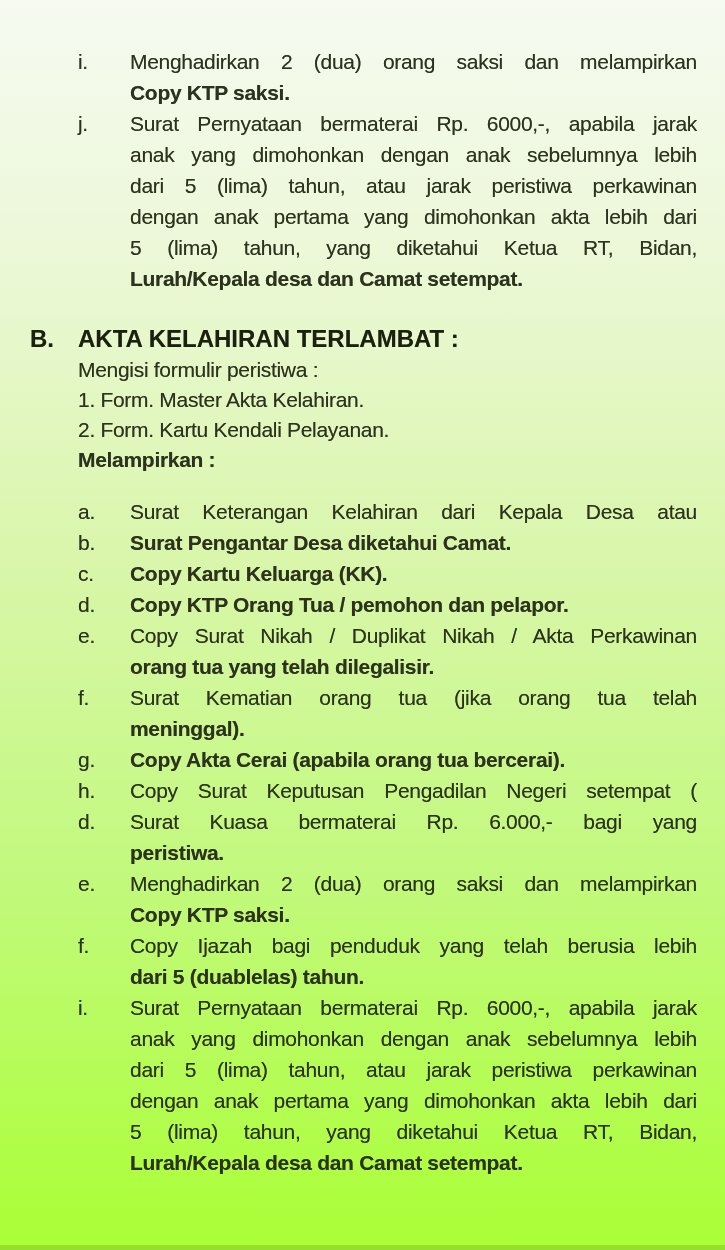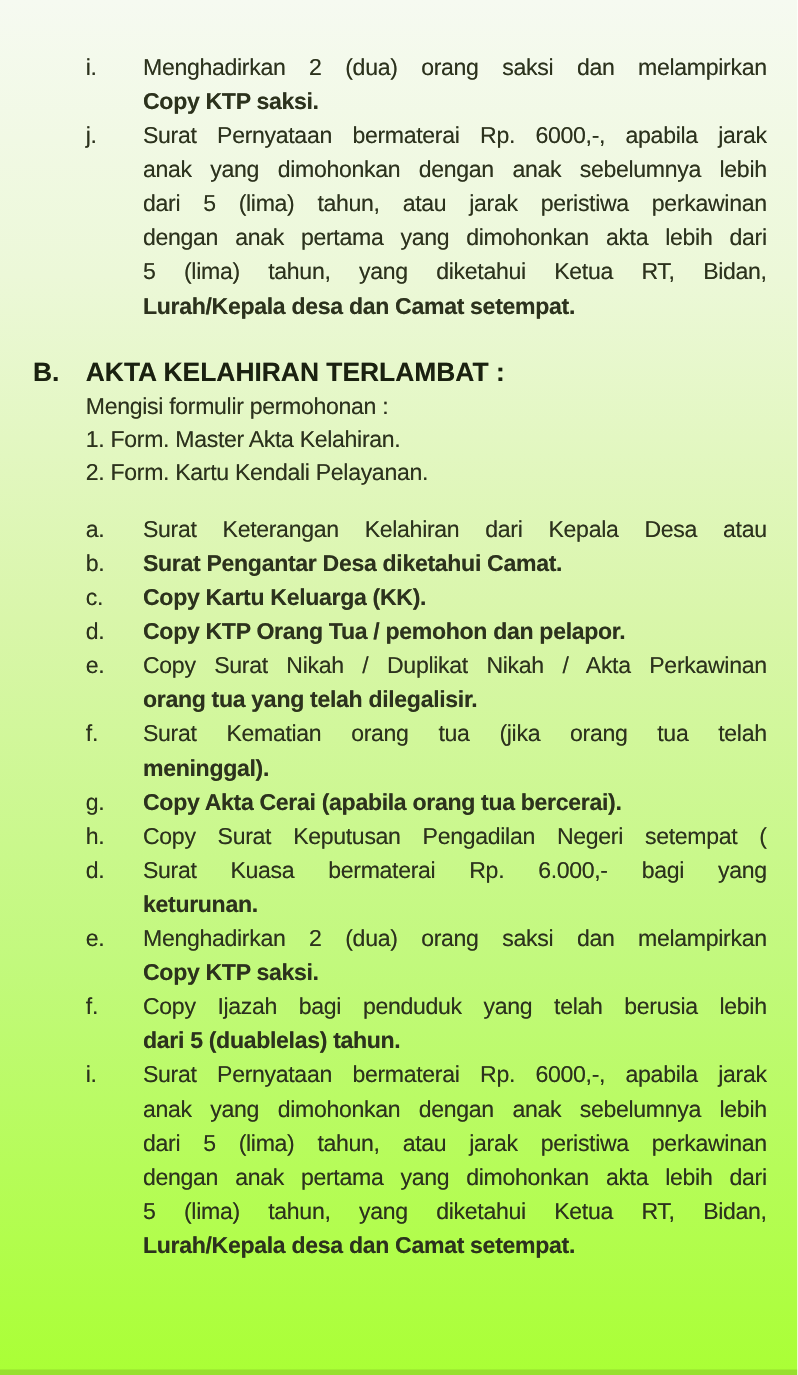--- a/index.html
+++ b/index.html
@@ -87,23 +87,24 @@
 
   </div>
 
   <div class="section-b">
 
     <div class="sb-header">
       <div class="sb-marker">B.</div>
       <div>AKTA KELAHIRAN TERLAMBAT :</div>
     </div>
 
-    <div class="sb-sub">Mengisi formulir permohonan :</div>
+    <div class="sb-sub">Mengisi formulir peristiwa :</div>
     <div class="sb-sub">1. Form. Master Akta Kelahiran.</div>
     <div class="sb-sub">2. Form. Kartu Kendali Pelayanan.</div>
+    <div class="sb-sub bold">Melampirkan :</div>
 
     <div class="sb-items">
 
       <div class="li-row">
         <div class="li-marker">a.</div>
         <div class="li-lines">
           <div class="jl">Surat Keterangan Kelahiran dari Kepala Desa atau</div>
         </div>
       </div>
 
@@ -155,21 +156,21 @@
         <div class="li-marker">h.</div>
         <div class="li-lines">
           <div class="jl">Copy Surat Keputusan Pengadilan Negeri setempat (</div>
         </div>
       </div>
 
       <div class="li-row">
         <div class="li-marker">d.</div>
         <div class="li-lines">
           <div class="jl">Surat Kuasa bermaterai Rp. 6.000,- bagi yang</div>
-          <div class="jl last">keturunan.</div>
+          <div class="jl last">peristiwa.</div>
         </div>
       </div>
 
       <div class="li-row">
         <div class="li-marker">e.</div>
         <div class="li-lines">
           <div class="jl">Menghadirkan 2 (dua) orang saksi dan melampirkan</div>
           <div class="jl last">Copy KTP saksi.</div>
         </div>
       </div>

